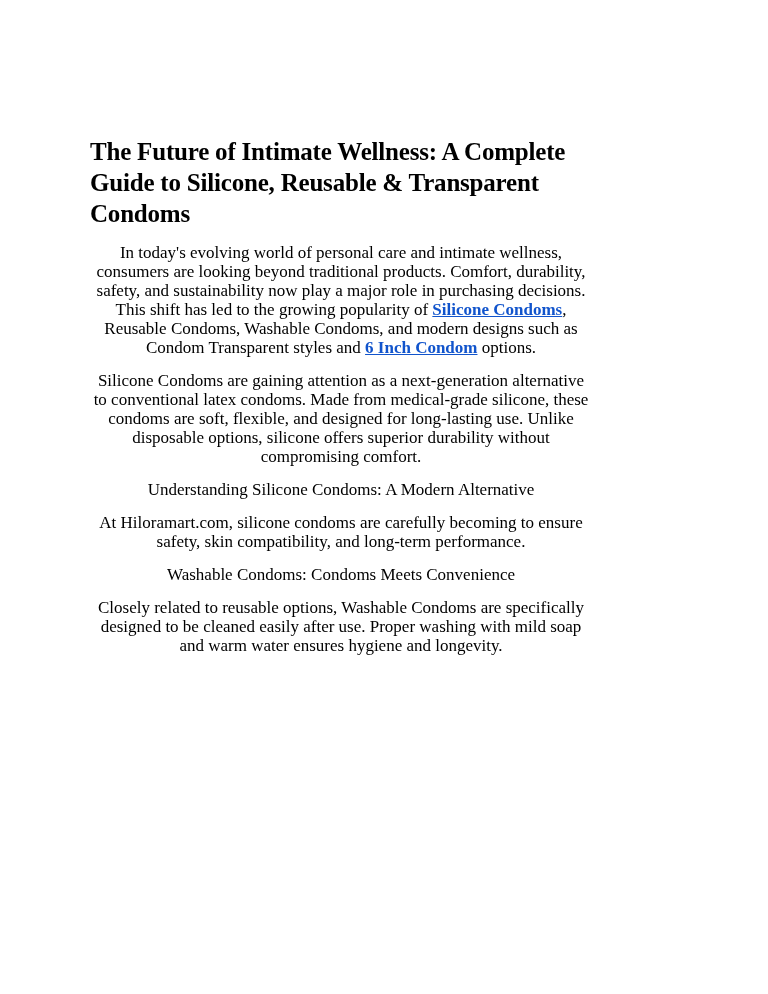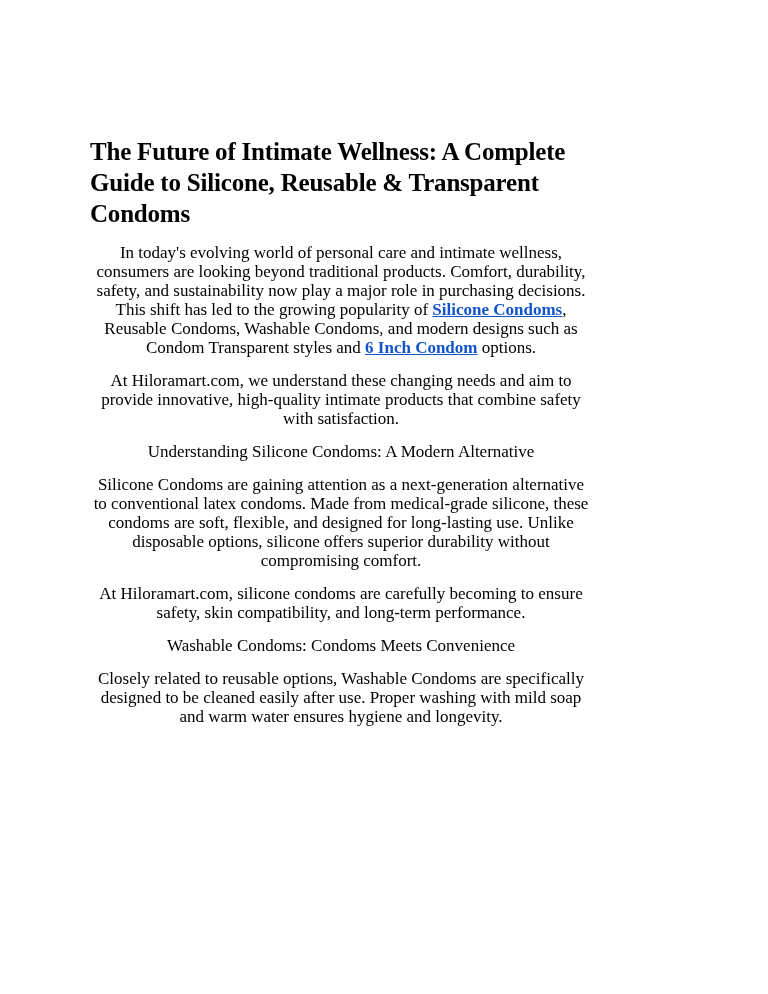--- a/index.html
+++ b/index.html
@@ -45,20 +45,19 @@
     font-weight: bold;
   }
 </style>
 </head>
 <body>
 
 <div class="page">
   <h1 class="doc-title">The Future of Intimate Wellness: A Complete Guide to Silicone, Reusable &amp; Transparent Condoms</h1>
   <div id="body-content">
       <p class="para"><span>In today's evolving world of personal care and intimate wellness, consumers are looking beyond traditional products. Comfort, durability, safety, and sustainability now play a major role in purchasing decisions. This shift has led to the growing popularity of </span><a class="inline-link" href="#" style="color: rgb(17, 84, 204);">Silicone Condoms</a><span>, Reusable Condoms, Washable Condoms, and modern designs such as Condom Transparent styles and </span><a class="inline-link" href="#" style="color: rgb(17, 84, 204);">6 Inch Condom</a><span> options.</span></p>
-      <p class="para"><span>At Hiloramart.com, we understand these changing needs and aim to provide innovative, high-quality intimate products that combine safety with satisfaction.</span></p>
+      <p class="para"><span>Silicone Condoms are gaining attention as a next-generation alternative to conventional latex condoms. Made from medical-grade silicone, these condoms are soft, flexible, and designed for long-lasting use. Unlike disposable options, silicone offers superior durability without compromising comfort.</span></p>
       <p class="para"><span>Understanding Silicone Condoms: A Modern Alternative</span></p>
-      <p class="para"><span>Silicone Condoms are gaining attention as a next-generation alternative to conventional latex condoms. Made from medical-grade silicone, these condoms are soft, flexible, and designed for long-lasting use. Unlike disposable options, silicone offers superior durability without compromising comfort.</span></p>
       <p class="para"><span>At Hiloramart.com, silicone condoms are carefully becoming to ensure safety, skin compatibility, and long-term performance.</span></p>
       <p class="para"><span>Washable Condoms: Condoms Meets Convenience</span></p>
       <p class="para"><span>Closely related to reusable options, Washable Condoms are specifically designed to be cleaned easily after use. Proper washing with mild soap and warm water ensures hygiene and longevity.</span></p>
     </div>
 </div>
 
 </body></html>

